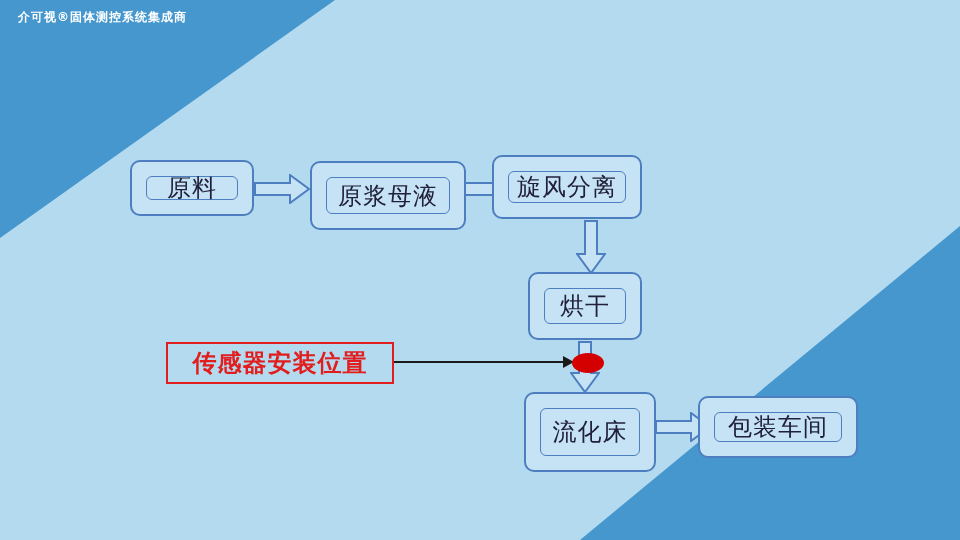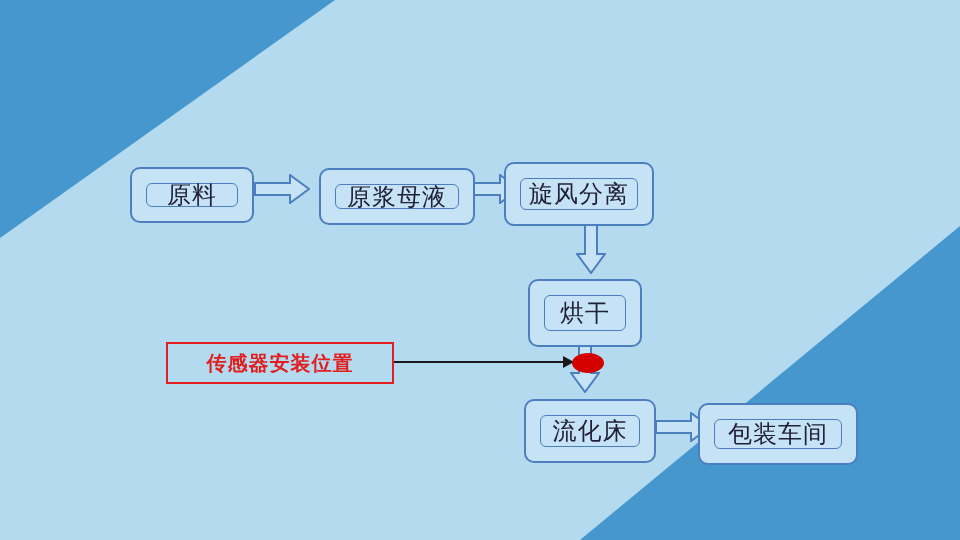--- a/index.html
+++ b/index.html
@@ -26,69 +26,70 @@
     font-size:44px;font-weight:bold;font-style:italic;letter-spacing:2px;
     line-height:1.1;text-shadow:0 1px 1px rgba(0,0,0,0.15);
   }
   .logo sup{font-size:12px;font-style:normal;vertical-align:super;}
   .tagline{
     font-size:12px;font-weight:bold;letter-spacing:1px;margin-top:3px;
     white-space:nowrap;
   }
   .node{
     position:absolute;background:var(--fill);
-    border:2px solid var(--border);border-radius:10px;padding:14px;z-index:2;margin-top:7px;
+    border:2px solid var(--border);border-radius:10px;padding:14px;z-index:2;
   }
   .node-inner{
     width:100%;height:100%;border:1.5px solid var(--border);border-radius:6px;
     display:flex;align-items:center;justify-content:center;
   }
   .node-label{
     font-size:24px;color:var(--text);letter-spacing:1px;white-space:nowrap;
   }
   .n-raw      {left:130px;top:160px;width:124px;height:56px;}
-  .n-slurry   {left:319px;top:161px;width:156px;height:57px;}
-  .n-cyclone  {left:504px;top:155px;width:150px;height:64px;}
+  .n-slurry   {left:310px;top:161px;width:156px;height:69px;}
+  .n-cyclone  {left:492px;top:155px;width:150px;height:64px;}
   .n-dry      {left:528px;top:272px;width:114px;height:68px;text-align:right;}
-  .n-fluidbed {left:524px;top:392px;width:132px;height:64px;}
+  .n-fluidbed {left:524px;top:392px;width:132px;height:80px;}
   .n-packing  {left:698px;top:396px;width:160px;height:62px;}
   .arrow{position:absolute;z-index:1;}
   .blockarrow{fill:var(--fill);stroke:var(--border);stroke-width:2;stroke-linejoin:miter;}
   .a1{left:254px;top:174px;}
   .a2{left:464px;top:174px;}
   .a3{left:655px;top:412px;}
   .a4{left:576px;top:220px;}
   .a5{left:570px;top:341px;}
   .annotation{
     position:absolute;left:166px;top:342px;width:228px;height:42px;
     border:2px solid var(--red);display:flex;align-items:center;justify-content:center;
     z-index:3;background:transparent;
   }
   .annotation-text{
-    font-size:20px;font-weight:bold;color:var(--red);letter-spacing:1px;white-space:nowrap;
+    font-size:24px;font-weight:bold;color:var(--red);letter-spacing:1px;white-space:nowrap;
   }
   .pointer-svg{position:absolute;left:394px;top:352px;z-index:3;}
   .pointer-line{stroke:var(--line);stroke-width:2;}
   .pointer-head{fill:var(--line);}
   .sensor-dot{
     position:absolute;left:572px;top:353px;width:32px;height:20px;
     background:var(--dot);border-radius:50%;z-index:4;
   }
 </style>
 </head>
 <body>
 
 <div class="slide">
 
   <svg class="bg-svg" viewBox="0 0 960 540">
     <polygon class="corner" points="0,0 335,0 0,238"></polygon>
     <polygon class="corner" points="960,226 960,540 580,540"></polygon>
   </svg>
 
   <div class="logo-wrap">
+    <div class="tagline">介可视®固体测控系统集成商</div>
   </div>
 
   <div class="node n-raw">
     <div class="node-inner">
       <span class="node-label">原料</span>
     </div>
   </div>
 
   <div class="node n-slurry">
     <div class="node-inner">

